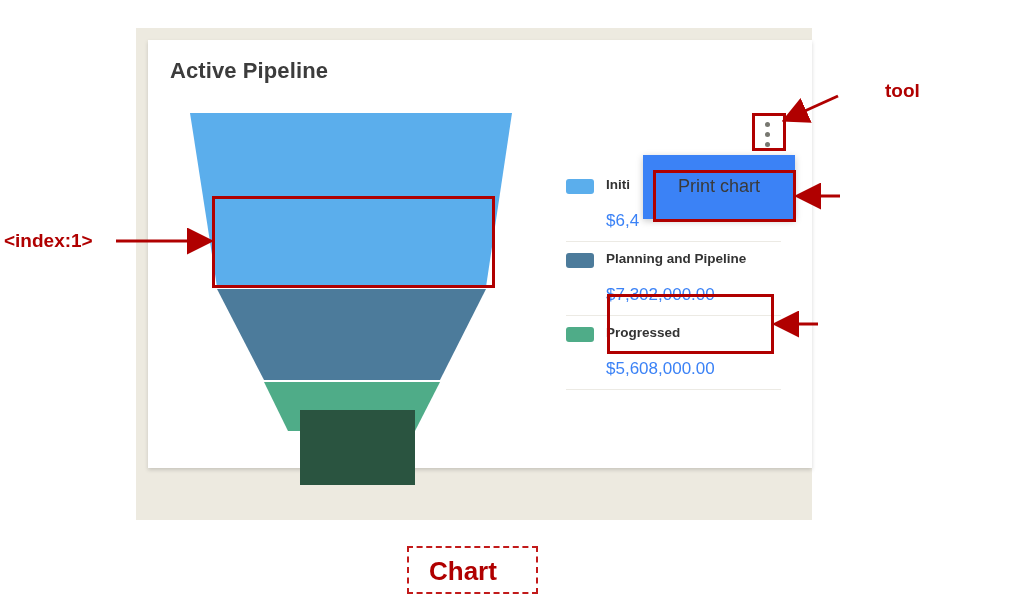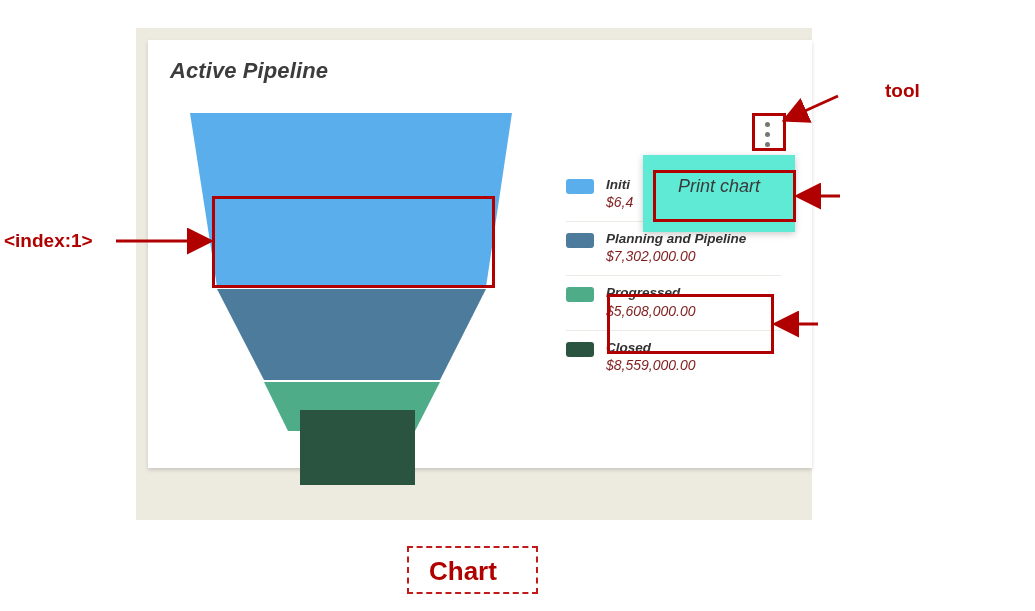--- a/index.html
+++ b/index.html
@@ -27,21 +27,20 @@
 
   
   .card {
     position: absolute;
     left: 148px;
     top: 40px;
     width: 664px;
     height: 428px;
     background: #ffffff;
     box-shadow: 0 2px 4px rgba(0,0,0,0.16);
-    font-style: italic;
   }
 
   .chart-title {
     position: absolute;
     left: 22px;
     top: 18px;
     font-size: 22px;
     font-weight: bold;
     color: #3c3c3c;
     letter-spacing: 0.1px;
@@ -87,24 +86,24 @@
     flex-direction: column;
     line-height: 1.28;
   }
   .legend-label {
     font-size: 13.5px;
     font-weight: bold;
     color: #333333;
     white-space: nowrap;
   }
   .legend-value {
-    font-size: 14px;
-    color: #7f1d1d;
-    white-space: nowrap;
-    margin-top: 1px;
+    font-size: 17px;
+    color: #3b82f6;
+    white-space: nowrap;
+    margin-top: 17px;
   }
 
   
   .tool-button {
     position: absolute;
     left: 609px;
     top: 74px;
     width: 20px;
     height: 40px;
     display: flex;
@@ -120,23 +119,23 @@
     border-radius: 50%;
     background: #777770;
   }
 
   
   .menu-popup {
     position: absolute;
     left: 495px;
     top: 115px;
     width: 152px;
-    background: #5eead4;
+    background: #3b82f6;
     box-shadow: 0 2px 7px rgba(0,0,0,0.22);
-    padding: 11px 0 24px 0;
+    padding: 11px 0 11px 0;
     z-index: 30;
   }
   .menu-item {
     font-size: 18px;
     color: #3a3a3a;
     padding: 10px 0 11px 0;
     text-align: center;
     white-space: nowrap;
     cursor: pointer;
   }
@@ -208,27 +207,20 @@
         <span class="legend-value">$7,302,000.00</span>
       </span>
     </div>
     <div class="legend-item">
       <span class="legend-swatch" style="background:#4FAC88"></span>
       <span class="legend-texts">
         <span class="legend-label">Progressed</span>
         <span class="legend-value">$5,608,000.00</span>
       </span>
     </div>
-    <div class="legend-item last">
-      <span class="legend-swatch" style="background:#2A5440"></span>
-      <span class="legend-texts">
-        <span class="legend-label">Closed</span>
-        <span class="legend-value">$8,559,000.00</span>
-      </span>
-    </div>
   </div>
 
   <div class="tool-button">
     <span class="tool-dot"></span>
     <span class="tool-dot"></span>
     <span class="tool-dot"></span>
   </div>
 
   <div class="menu-popup">
     <div class="menu-item">Print chart</div>

